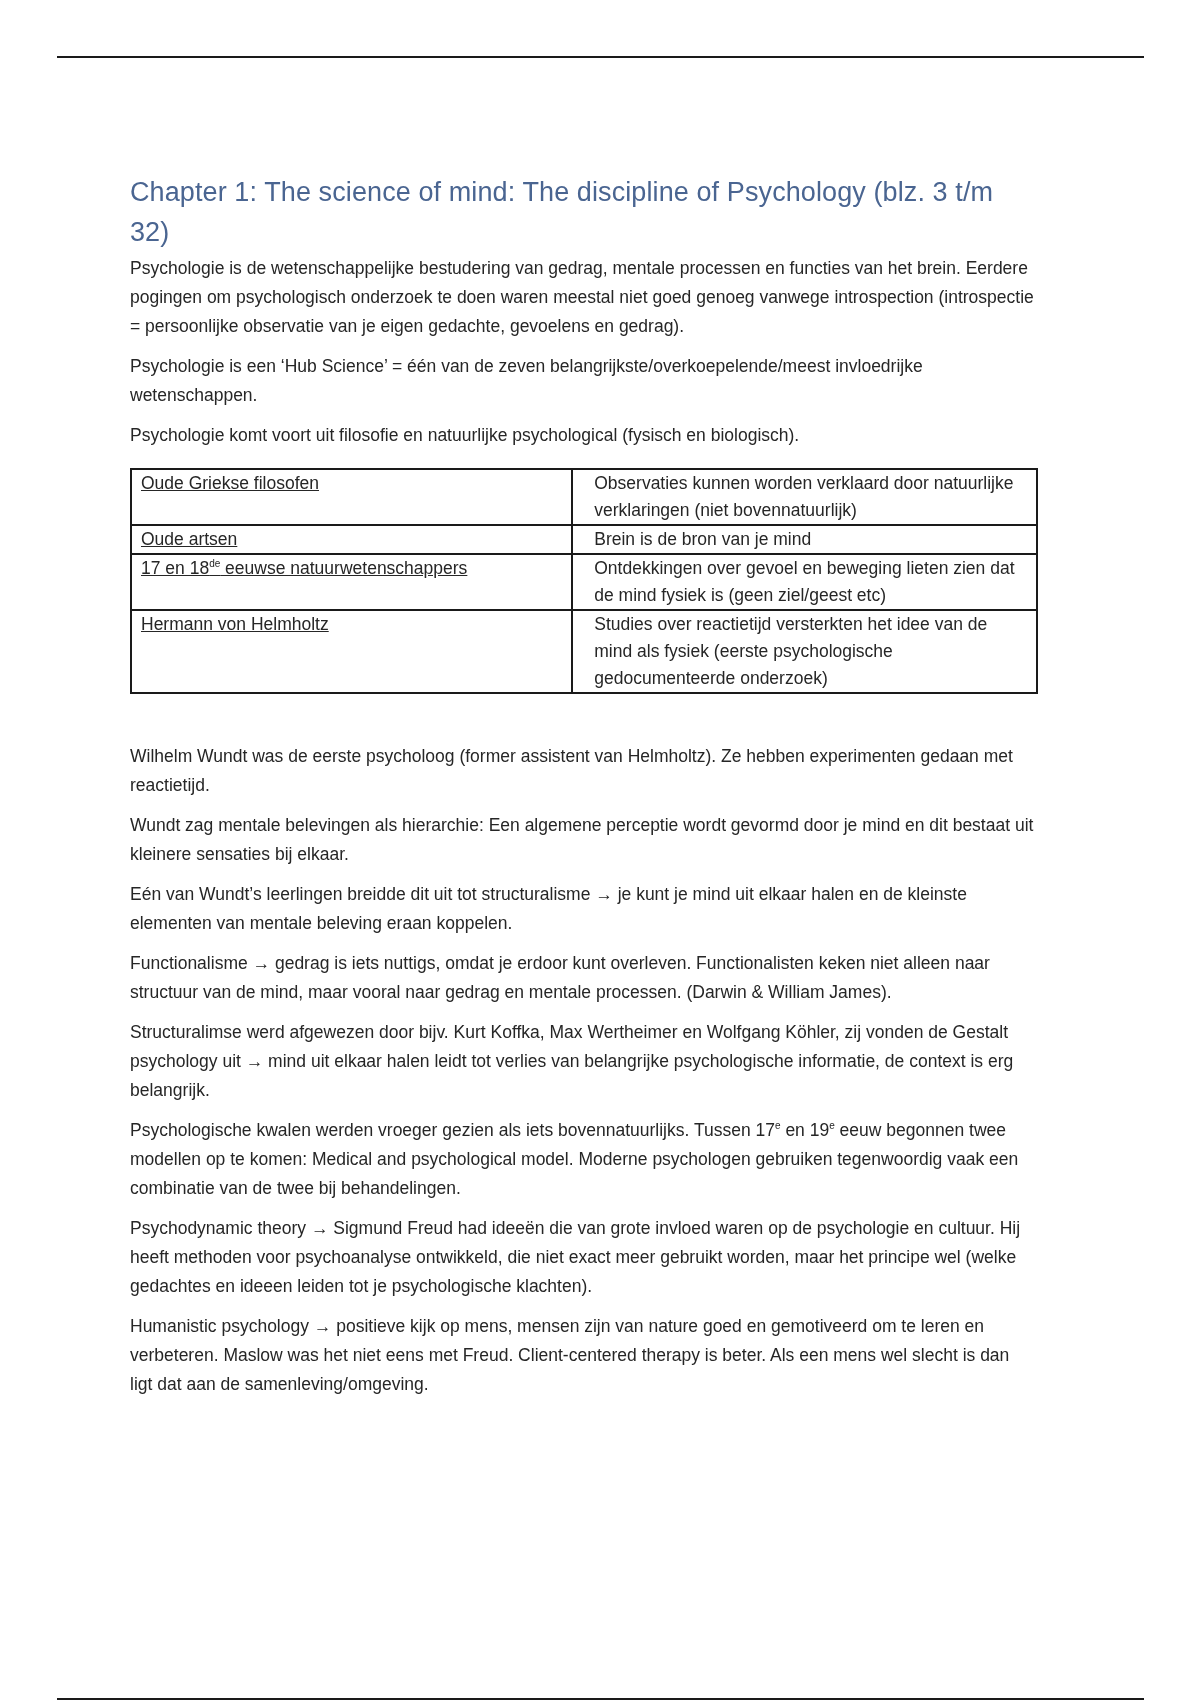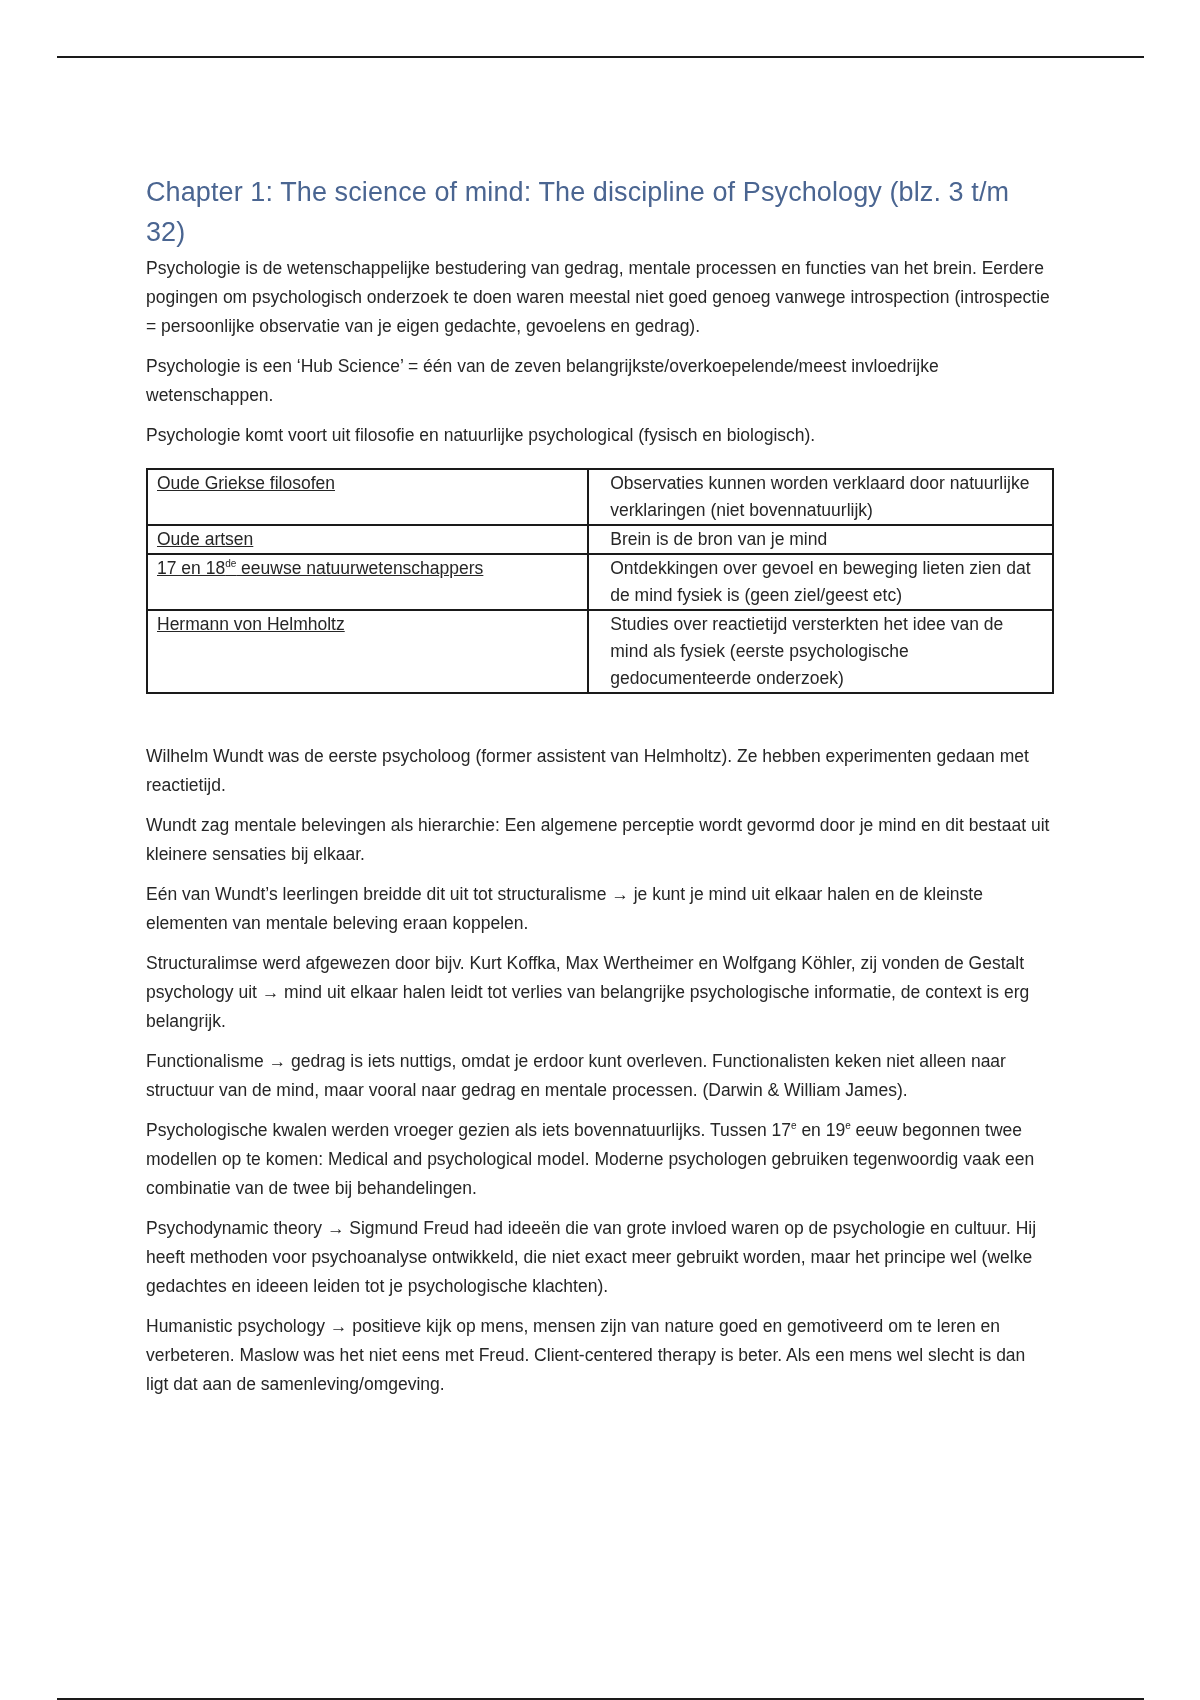--- a/index.html
+++ b/index.html
@@ -1,21 +1,21 @@
 <!DOCTYPE html>
 <html><head>
 <meta charset="utf-8">
 <style>
   html, body { margin: 0; padding: 0; background: #ffffff; }
   body { width: 1200px; height: 1700px; position: relative; overflow: hidden;
          font-family: "Liberation Sans", "DejaVu Sans", sans-serif; color: #222222; }
   .rule { position: absolute; left: 57px; width: 1087px; height: 2px; background: #1a1a1a; }
   .rule.top { top: 56px; }
   .rule.bottom { top: 1698px; }
-  .content { position: absolute; left: 146px; top: 172px; width: 910px; }
+  .content { position: absolute; left: 130px; top: 172px; width: 910px; }
   h1.title { margin: 0 0 2px 0; font-weight: normal; font-size: 27px; line-height: 40px;
              color: #4a6591; letter-spacing: 0.1px; }
   p.para { margin: 0 4px 11px 0; font-size: 17.5px; line-height: 29px; color: #262626; }
   table.sources { border-collapse: collapse; width: 908px; margin-top: 18px; margin-bottom: 48px;
                   font-size: 17.5px; line-height: 27px; color: #262626; }
   table.sources td { border: 2px solid #1a1a1a; vertical-align: top; padding: 0 9px; }
   table.sources td.col-a { width: 434px; text-decoration: underline; }
   table.sources td.col-b { width: 448px; padding-left: 21px; }
   sup { font-size: 10px; line-height: 0; }
 </style>
@@ -48,20 +48,20 @@
     <tr>
       <td class="col-a">Hermann von Helmholtz</td>
       <td class="col-b">Studies over reactietijd versterkten het idee van de mind als fysiek (eerste psychologische gedocumenteerde onderzoek)</td>
     </tr>
   </tbody>
     </table>
 
   <p class="para">Wilhelm Wundt was de eerste psycholoog (former assistent van Helmholtz). Ze hebben experimenten gedaan met reactietijd.</p>
   <p class="para">Wundt zag mentale belevingen als hierarchie: Een algemene perceptie wordt gevormd door je mind en dit bestaat uit kleinere sensaties bij elkaar.</p>
   <p class="para">Eén van Wundt’s leerlingen breidde dit uit tot structuralisme → je kunt je mind uit elkaar halen en de kleinste elementen van mentale beleving eraan koppelen.</p>
+  <p class="para">Functionalisme → gedrag is iets nuttigs, omdat je erdoor kunt overleven. Functionalisten keken niet alleen naar structuur van de mind, maar vooral naar gedrag en mentale processen. (Darwin &amp; William James).</p>
   <p class="para">Structuralimse werd afgewezen door bijv. Kurt Koffka, Max Wertheimer en Wolfgang Köhler, zij vonden de Gestalt psychology uit → mind uit elkaar halen leidt tot verlies van belangrijke psychologische informatie, de context is erg belangrijk.</p>
-  <p class="para">Functionalisme → gedrag is iets nuttigs, omdat je erdoor kunt overleven. Functionalisten keken niet alleen naar structuur van de mind, maar vooral naar gedrag en mentale processen. (Darwin &amp; William James).</p>
   <p class="para"><span>Psychologische kwalen werden vroeger gezien als iets bovennatuurlijks. Tussen 17</span><sup>e</sup><span> en 19</span><sup>e</sup><span> eeuw begonnen twee modellen op te komen: Medical and psychological model. Moderne psychologen gebruiken tegenwoordig vaak een combinatie van de twee bij behandelingen.</span></p>
   <p class="para">Psychodynamic theory → Sigmund Freud had ideeën die van grote invloed waren op de psychologie en cultuur. Hij heeft methoden voor psychoanalyse ontwikkeld, die niet exact meer gebruikt worden, maar het principe wel (welke gedachtes en ideeen leiden tot je psychologische klachten).</p>
   <p class="para">Humanistic psychology → positieve kijk op mens, mensen zijn van nature goed en gemotiveerd om te leren en verbeteren. Maslow was het niet eens met Freud. Client-centered therapy is beter. Als een mens wel slecht is dan ligt dat aan de samenleving/omgeving.</p>
 </div>
 
 <div class="rule bottom"></div>
 
 </body></html>

